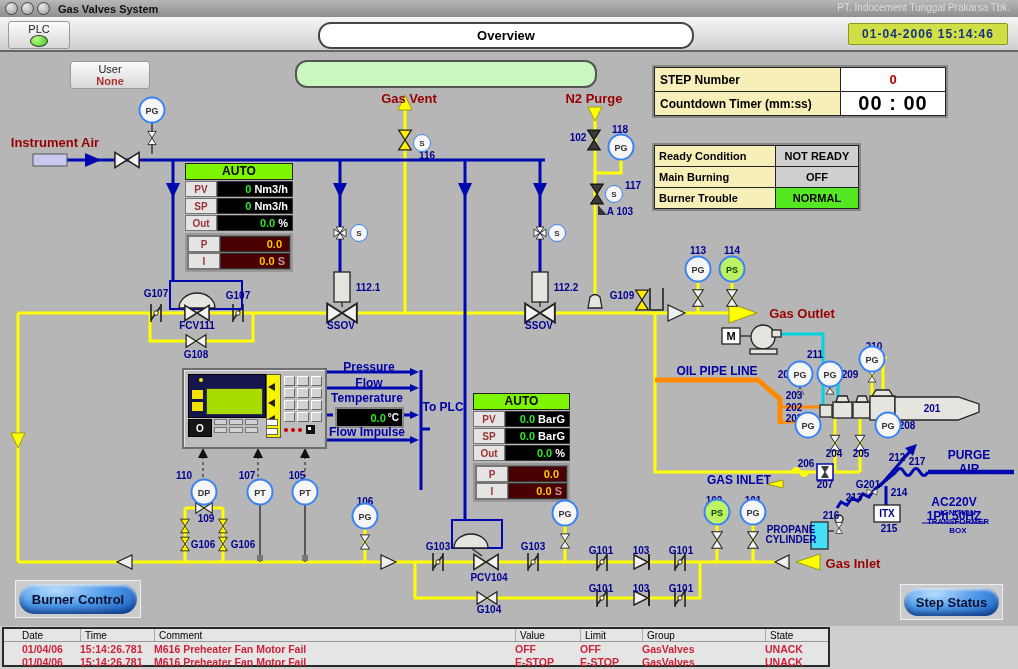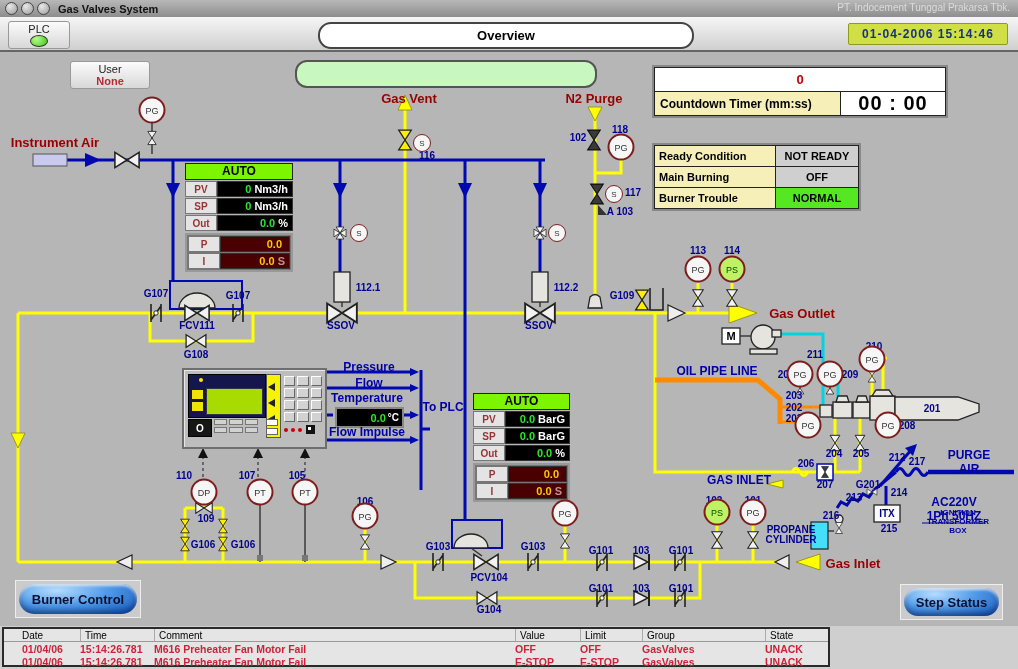--- a/index.html
+++ b/index.html
@@ -52,21 +52,21 @@
   .dl{position:absolute;transform:translate(-50%,-50%);white-space:pre-line;text-align:center;z-index:4;}
   .tag{font-weight:bold;font-size:10px;line-height:10px;color:#000090;}
   .flow{font-weight:bold;font-size:12px;color:#0000a8;}
   .red{font-weight:bold;font-size:13px;color:#980000;}
   .big{font-weight:bold;font-size:12px;color:#0000a8;}
   .small{font-weight:bold;font-size:8px;color:#0000a8;}
   .und{border-bottom:1px solid #0000a8;}
   .m{font-weight:bold;font-size:11px;color:#000;}
   .itx{font-weight:bold;font-size:10px;color:#000080;}
   .gauge{position:absolute;transform:translate(-50%,-50%);width:23px;height:23px;border-radius:50%;
-    background:#f6f6f6;border:2px solid #7f1d1d;color:#333;font-weight:normal;font-size:9px;
+    background:#f6f6f6;border:2px solid #3b82f6;color:#333;font-weight:bold;font-size:9px;
     display:flex;align-items:center;justify-content:center;z-index:4;}
   .gauge.ps{background:#bef264;color:#083;color:#064a06;}
   .gauge.s{width:16px;height:16px;border-width:1.5px;font-size:8px;}
   
   .green-pill{position:absolute;left:295px;top:10px;width:298px;height:24px;border-radius:12px;
     background:#c8f7c0;border:2px solid #555;z-index:2;}
   .step-panel{position:absolute;left:652px;top:15px;width:292px;background:#fff;border:2px solid #888;z-index:2;}
   .sp-row{display:flex;height:23px;border:1px solid #222;border-top:none;}
   .sp-row:first-child{border-top:1px solid #222;}
   .sp-lbl{width:180px;background:#f6f0b8;border-right:1px solid #222;font-weight:bold;font-size:12px;
@@ -348,20 +348,21 @@
         <polygon points="895,347 958,347 979,354 979,362 958,370 895,370" class="grayfill"></polygon>
         <rect x="874" y="455" width="26" height="17" fill="#fafafa" stroke="#222" stroke-width="1.3"></rect>
         <rect x="811" y="472" width="17" height="27" fill="#45e0f8" stroke="#222" stroke-width="1.2"></rect>
       </g>
     </svg>
 
     <div class="green-pill"></div>
 
     <div class="step-panel">
       <div class="sp-row">
+          <div class="sp-lbl">STEP Number</div>
         <div class="sp-val stepnum">0</div>
         </div>
       <div class="sp-row">
           <div class="sp-lbl">Countdown Timer (mm:ss)</div>
         <div class="sp-val bigtime">00 : 00</div>
         </div>
     </div>
 
     <div class="stat-panel">
       <div class="st-row">
@@ -543,21 +544,21 @@
         <span class="dl tag" style="left: 238px; top: 246px;">G107</span>
         <span class="dl tag" style="left: 197px; top: 276px;">FCV111</span>
         <span class="dl tag" style="left: 196px; top: 305px;">G108</span>
         <span class="dl tag" style="left: 368px; top: 238px;">112.1</span>
         <span class="dl tag" style="left: 341px; top: 276px;">SSOV</span>
         <span class="dl tag" style="left: 566px; top: 238px;">112.2</span>
         <span class="dl tag" style="left: 539px; top: 276px;">SSOV</span>
         <span class="dl tag" style="left: 427px; top: 106px;">116</span>
         <span class="dl tag" style="left: 578px; top: 88px;">102</span>
         <span class="dl tag" style="left: 620px; top: 80px;">118</span>
-        <span class="dl tag" style="left: 633px; top: 143px; text-align: center;">117</span>
+        <span class="dl tag" style="left: 633px; top: 136px; text-align: center;">117</span>
         <span class="dl tag" style="left: 620px; top: 162px;">A 103</span>
         <span class="dl tag" style="left: 622px; top: 246px;">G109</span>
         <span class="dl tag" style="left: 698px; top: 201px;">113</span>
         <span class="dl tag" style="left: 732px; top: 201px;">114</span>
         <span class="dl tag" style="left: 184px; top: 426px;">110</span>
         <span class="dl tag" style="left: 206px; top: 469px;">109</span>
         <span class="dl tag" style="left: 203px; top: 495px;">G106</span>
         <span class="dl tag" style="left: 243px; top: 495px;">G106</span>
         <span class="dl tag" style="left: 247px; top: 426px;">107</span>
         <span class="dl tag" style="left: 297px; top: 426px;">105</span>

